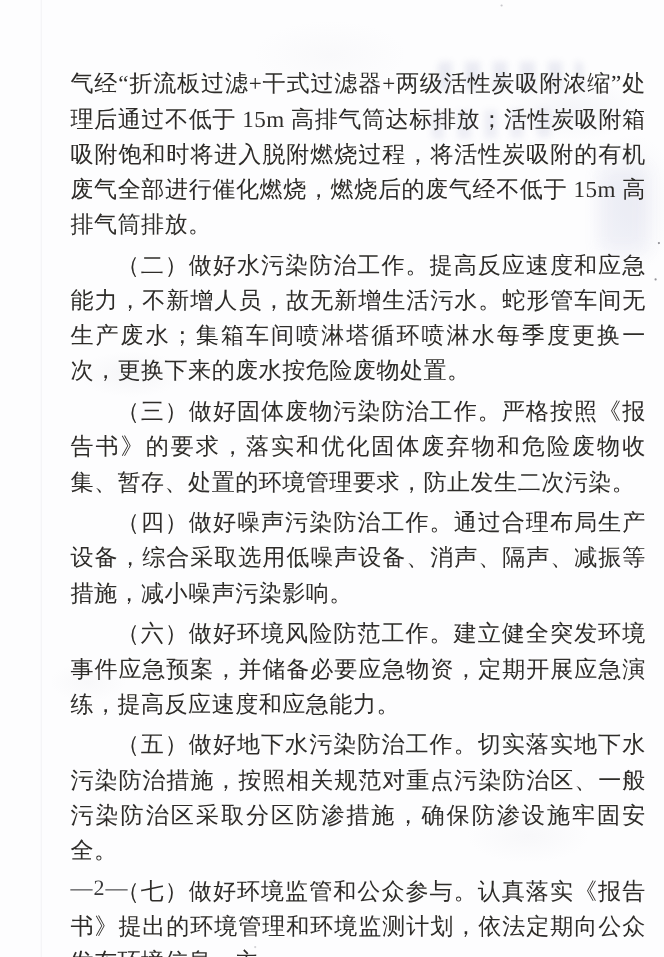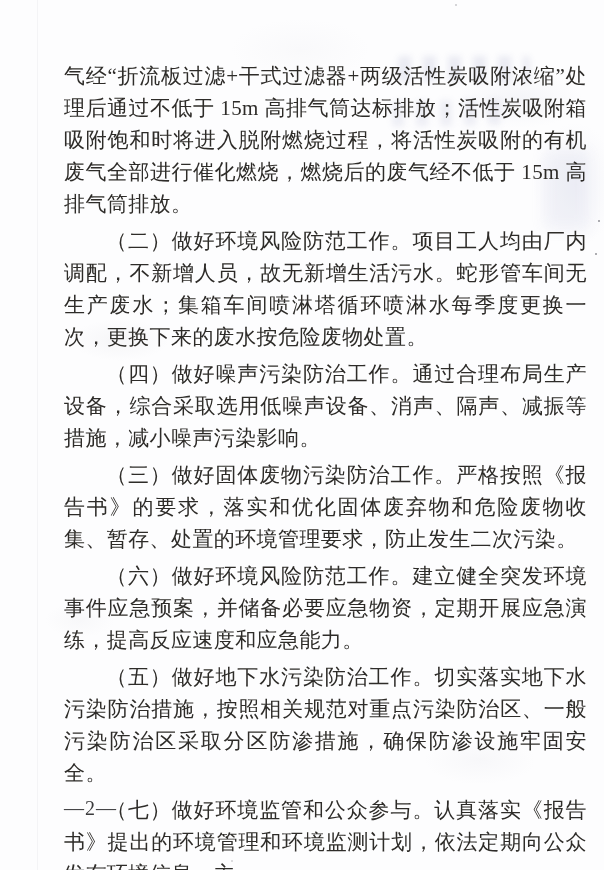--- a/index.html
+++ b/index.html
@@ -113,23 +113,23 @@
   <div class="ghost ghost-row-2"></div>
   <div class="ghost ghost-cloud"></div>
 
   <div class="speck speck-1"></div>
   <div class="speck speck-2"></div>
   <div class="speck speck-3"></div>
   <div class="speck speck-4"></div>
 
   <div class="text-block">
     <p class="para">气经“折流板过滤+干式过滤器+两级活性炭吸附浓缩”处理后通过不低于 15m 高排气筒达标排放；活性炭吸附箱吸附饱和时将进入脱附燃烧过程，将活性炭吸附的有机废气全部进行催化燃烧，燃烧后的废气经不低于 15m 高排气筒排放。</p>
-    <p class="para indent">（二）做好环境风险防范工作。项目工人均由厂内调配，不新增人员，故无新增生活污水。蛇形管车间无生产废水；集箱车间喷淋塔循环喷淋水每季度更换一次，更换下来的废水按危险废物处置。</p>
+    <p class="para indent">（二）做好水污染防治工作。提高反应速度和应急能力，不新增人员，故无新增生活污水。蛇形管车间无生产废水；集箱车间喷淋塔循环喷淋水每季度更换一次，更换下来的废水按危险废物处置。</p>
+    <p class="para indent">（三）做好固体废物污染防治工作。严格按照《报告书》的要求，落实和优化固体废弃物和危险废物收集、暂存、处置的环境管理要求，防止发生二次污染。</p>
     <p class="para indent">（四）做好噪声污染防治工作。通过合理布局生产设备，综合采取选用低噪声设备、消声、隔声、减振等措施，减小噪声污染影响。</p>
-    <p class="para indent">（三）做好固体废物污染防治工作。严格按照《报告书》的要求，落实和优化固体废弃物和危险废物收集、暂存、处置的环境管理要求，防止发生二次污染。</p>
     <p class="para indent">（六）做好环境风险防范工作。建立健全突发环境事件应急预案，并储备必要应急物资，定期开展应急演练，提高反应速度和应急能力。</p>
     <p class="para indent">（五）做好地下水污染防治工作。切实落实地下水污染防治措施，按照相关规范对重点污染防治区、一般污染防治区采取分区防渗措施，确保防渗设施牢固安全。</p>
     <p class="para indent">（七）做好环境监管和公众参与。认真落实《报告书》提出的环境管理和环境监测计划，依法定期向公众发布环境信息，主</p>
   </div>
 
   <div class="page-number">—2—</div>
 
 </div>
 
 </body></html>

